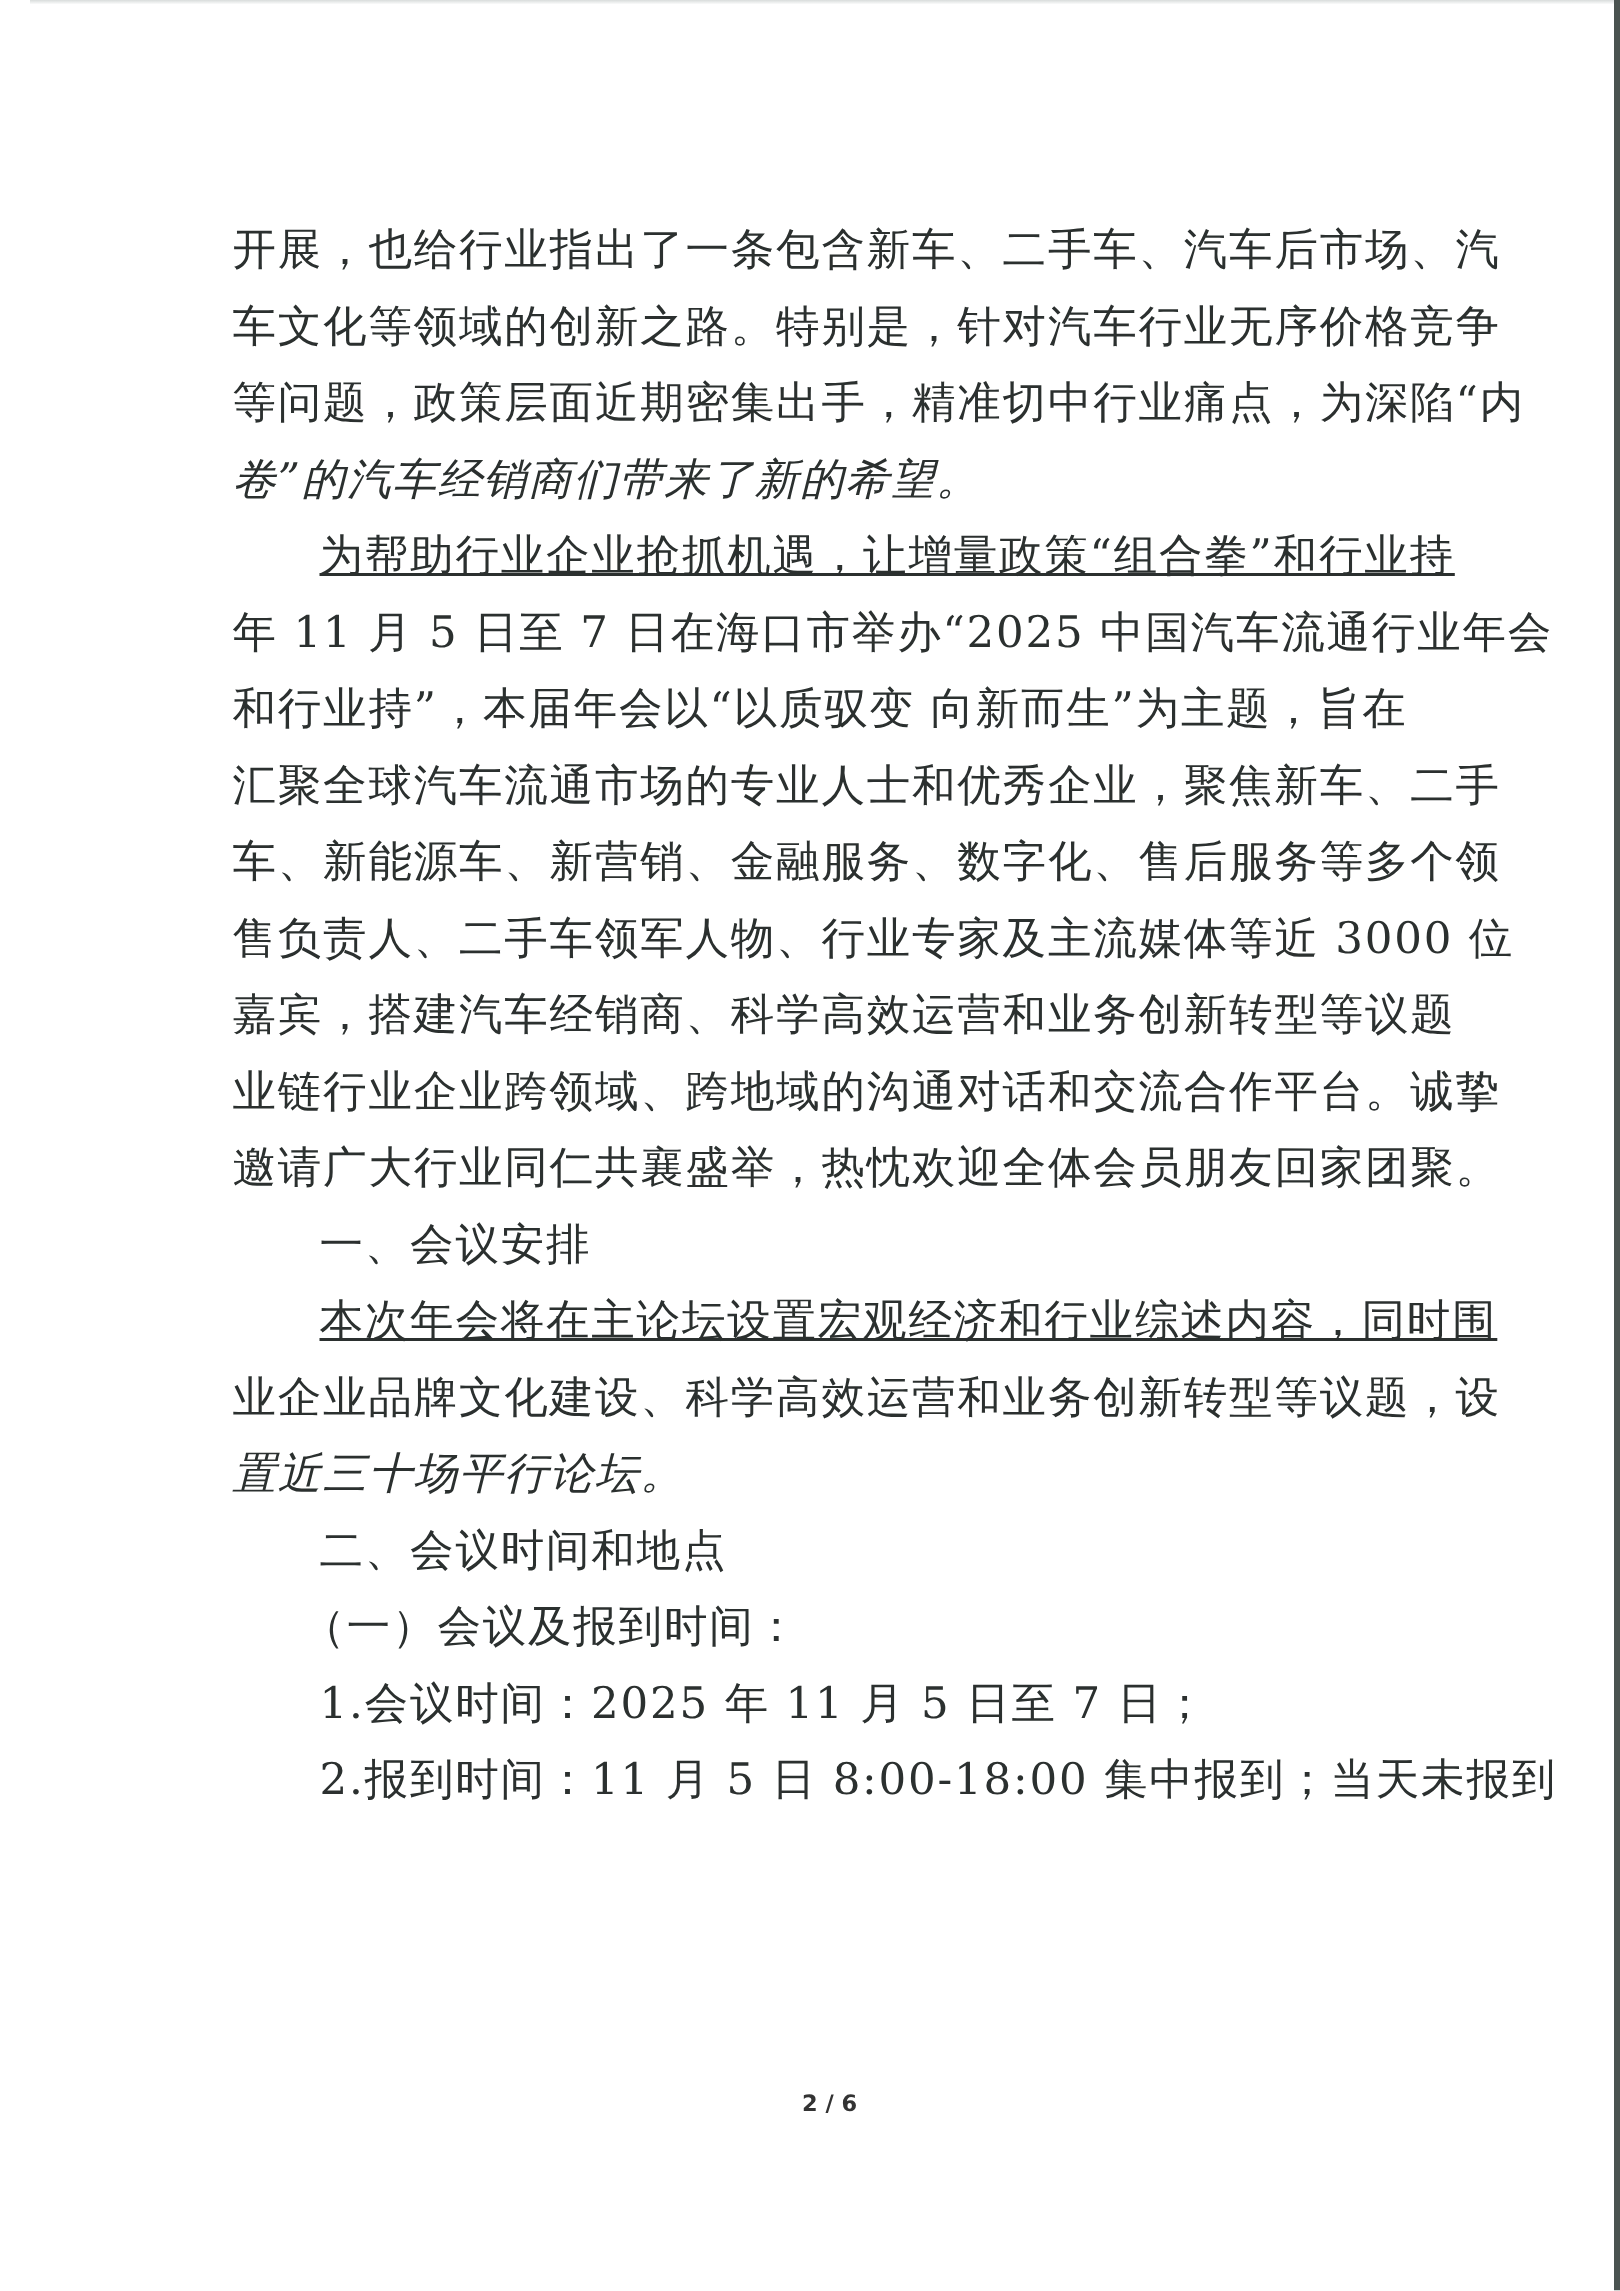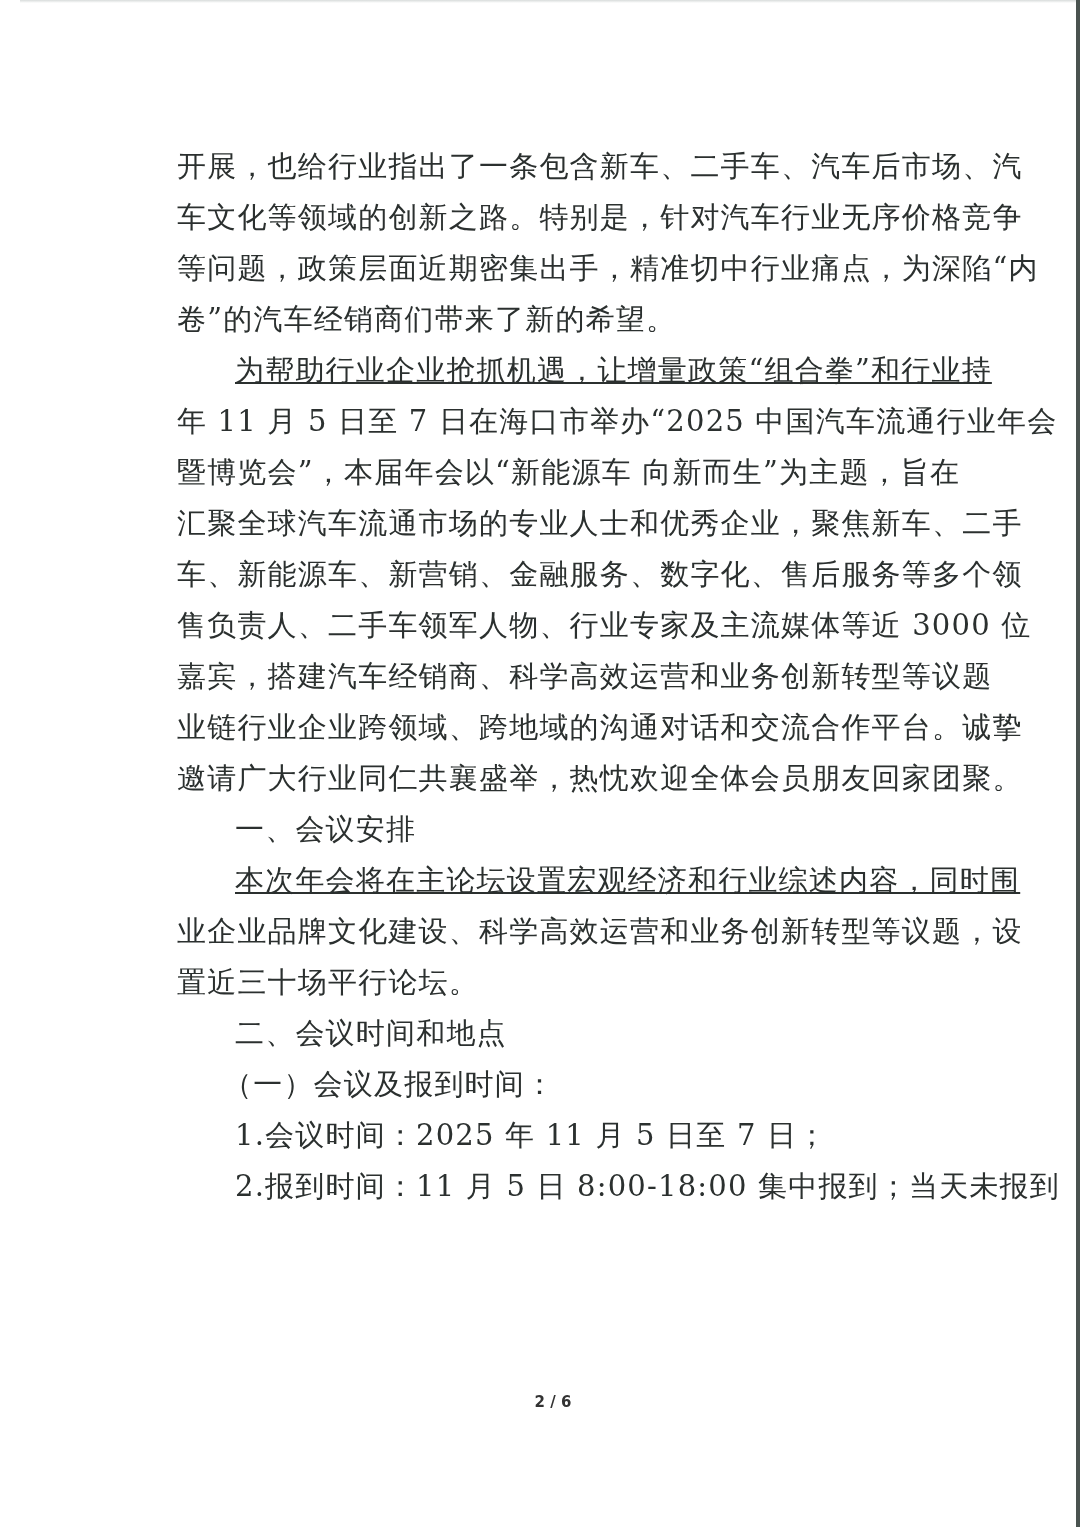--- a/index.html
+++ b/index.html
@@ -35,31 +35,31 @@
     .body-text {
       position: absolute;
       left: 155px;
       top: 141px;
       width: 756px;
       font-family: "DejaVu Serif", "Liberation Serif", serif;
       font-size: 29px;
       line-height: 51px;
       color: #2b302f;
       letter-spacing: 1.2px;
-      margin-left: 22px;
     }
     .line {
       display: block;
       white-space: nowrap;
       text-align: justify;
       text-align-last: justify;
       height: 51px;
     }
     .line.last {
       text-align-last: left;
+      font-style: italic;
     }
     .indent {
       padding-left: 58px;
       text-decoration: underline;
     }
     .heading-line {
       padding-left: 58px;
       text-align-last: left;
     }
     .sub-line {
@@ -95,21 +95,21 @@
 
   <div class="body-text">
 
     <span class="line">开展，也给行业指出了一条包含新车、二手车、汽车后市场、汽</span>
     <span class="line">车文化等领域的创新之路。特别是，针对汽车行业无序价格竞争</span>
     <span class="line">等问题，政策层面近期密集出手，精准切中行业痛点，为深陷“内</span>
     <span class="line last">卷”的汽车经销商们带来了新的希望。</span>
 
     <span class="line indent">为帮助行业企业抢抓机遇，让增量政策“组合拳”和行业持</span>
     <span class="line">年 11 月 5 日至 7 日在海口市举办“2025 中国汽车流通行业年会</span>
-    <span class="line">暨博览会”，本届年会以“新能源车 向新而生”为主题，旨在</span>
+    <span class="line">和行业持”，本届年会以“以质驭变 向新而生”为主题，旨在</span>
     <span class="line">汇聚全球汽车流通市场的专业人士和优秀企业，聚焦新车、二手</span>
     <span class="line">车、新能源车、新营销、金融服务、数字化、售后服务等多个领</span>
     <span class="line">售负责人、二手车领军人物、行业专家及主流媒体等近 3000 位</span>
     <span class="line">嘉宾，搭建汽车经销商、科学高效运营和业务创新转型等议题</span>
     <span class="line">业链行业企业跨领域、跨地域的沟通对话和交流合作平台。诚挚</span>
     <span class="line">邀请广大行业同仁共襄盛举，热忱欢迎全体会员朋友回家团聚。</span>
 
     <span class="line heading-line">一、会议安排</span>
     <span class="line indent">本次年会将在主论坛设置宏观经济和行业综述内容，同时围</span>
     <span class="line">业企业品牌文化建设、科学高效运营和业务创新转型等议题，设</span>

